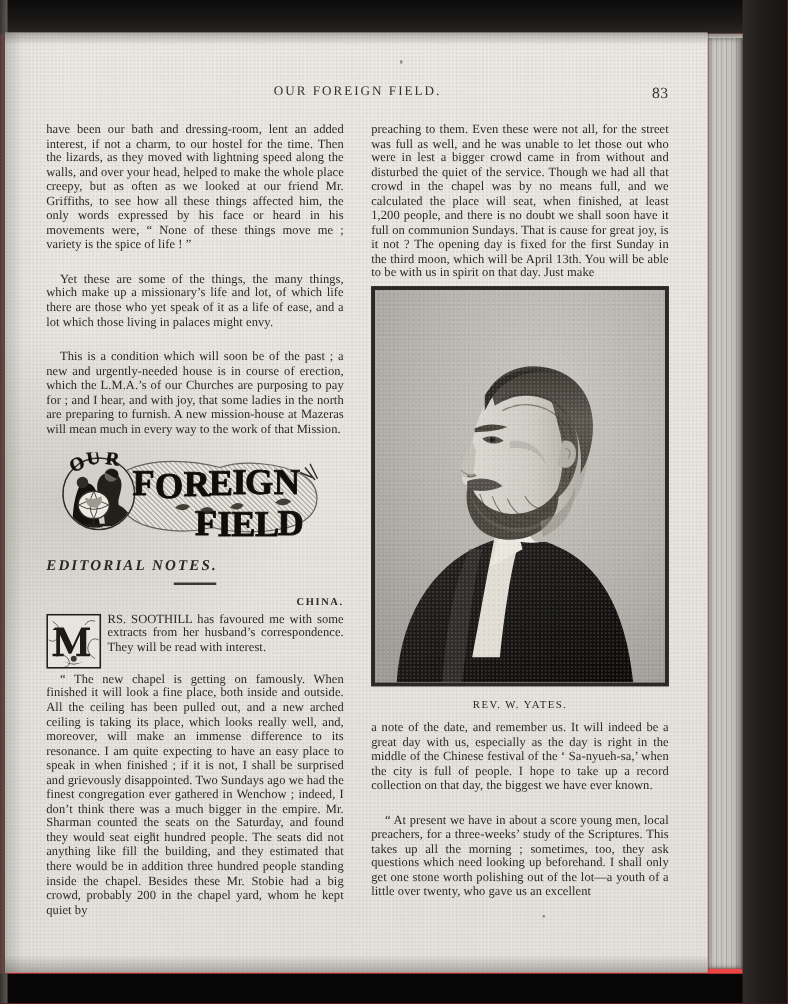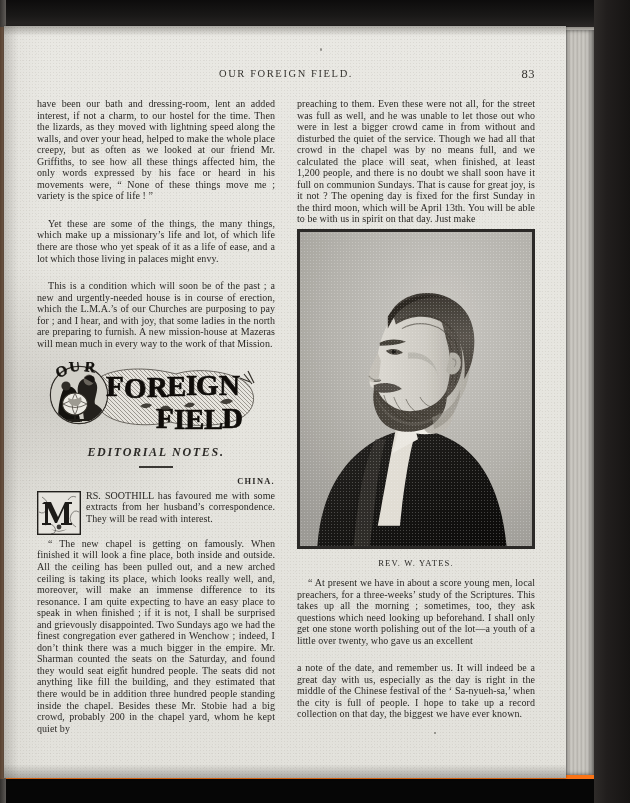--- a/index.html
+++ b/index.html
@@ -11,21 +11,21 @@
     width: 630px;
     height: 803px;
     overflow: hidden;
     font-family: "Liberation Serif", serif;
   }
 
   #scan {
     position: relative;
     width: 630px;
     height: 803px;
-    background: #f97316;
+    background: #ef4444;
     overflow: hidden;
   }
 
   
   .backdrop-top {
     position: absolute; left: 0; top: 0; width: 630px; height: 27px;
     background: linear-gradient(180deg, #0d0c0c 0%, #1a1918 60%, #2a2726 100%);
   }
   .backdrop-bottom {
     position: absolute; left: 0; bottom: 0; width: 630px; height: 24px;
@@ -155,21 +155,20 @@
   .masthead {
     position: relative;
     width: 224px;
     height: 74px;
     margin: 0 auto;
     filter: contrast(1.12) brightness(.97);
   }
   .mh-svg { display:block; width: 224px; height: 74px; }
 
   .editorial-notes {
-    text-align: center;
     font-family: "Liberation Serif", serif;
     font-style: italic;
     font-weight: bold;
     font-size: 12px;
     letter-spacing: 1.7px;
     color: #2b2926;
     margin-top: 9px;
   }
   .rule-short {
     width: 34px; height: 1.5px;
@@ -501,20 +500,20 @@
 
                   <rect width="232" height="312" fill="none"></rect>
                   <path d="M0 0 H232 V312 H0 Z" fill="none"></path>
                 </svg>
                 <div class="photo-grain"></div>
               </div>
             </div>
             <div class="photo-caption">Rev. W. Yates.</div>
           </div>
 
+          <p class="body">a note of the date, and remember us. It will indeed be a great day with us, especially as the day is right in the middle of the Chinese festival of the ‘ Sa-nyueh-sa,’ when the city is full of people. I hope to take up a record collection on that day, the biggest we have ever known.</p>
           <p class="body indent">“ At present we have in about a score young men, local preachers, for a three-weeks’ study of the Scriptures. This takes up all the morning ; sometimes, too, they ask questions which need looking up beforehand. I shall only get one stone worth polishing out of the lot—a youth of a little over twenty, who gave us an excellent</p>
-          <p class="body">a note of the date, and remember us. It will indeed be a great day with us, especially as the day is right in the middle of the Chinese festival of the ‘ Sa-nyueh-sa,’ when the city is full of people. I hope to take up a record collection on that day, the biggest we have ever known.</p>
         </div>
 
       </div>
     </div>
   </div>
 </div>
 
 </body></html>

